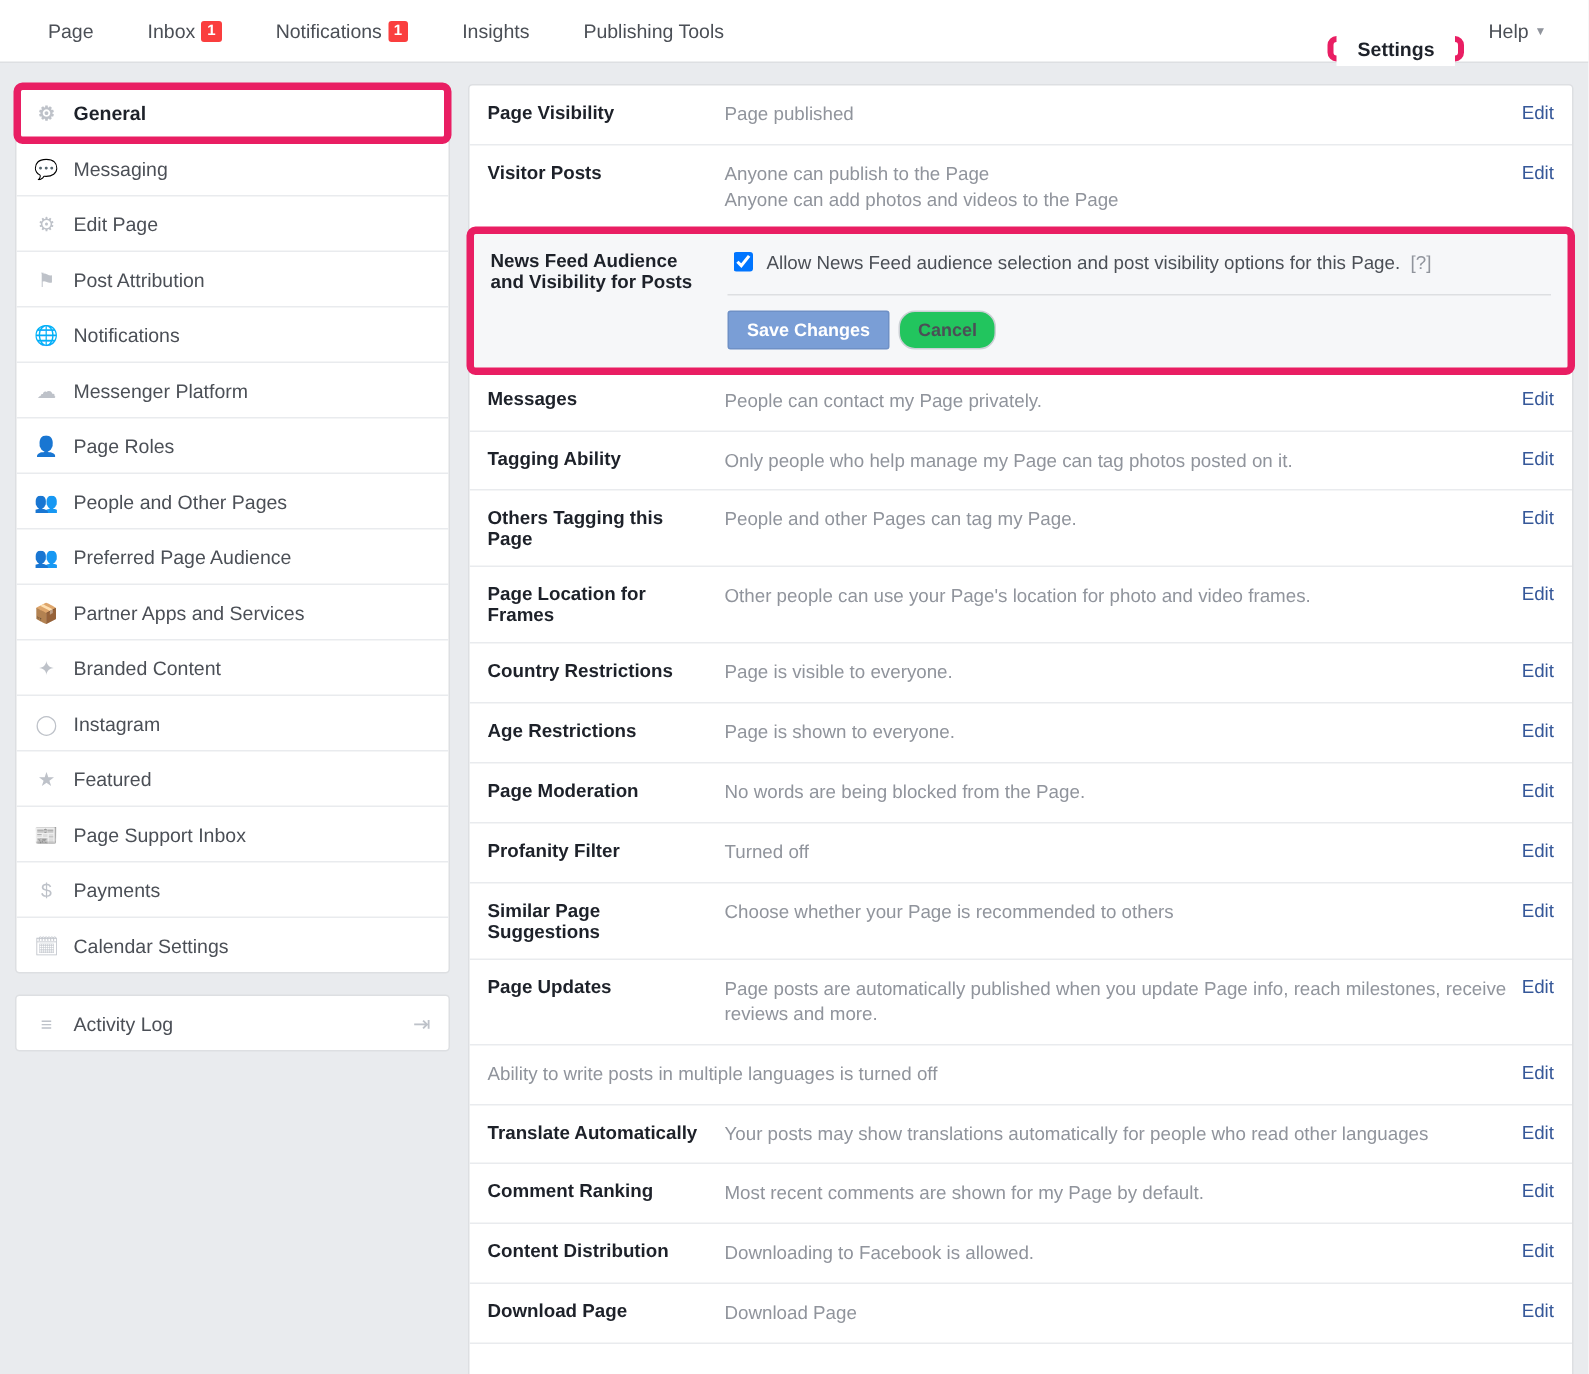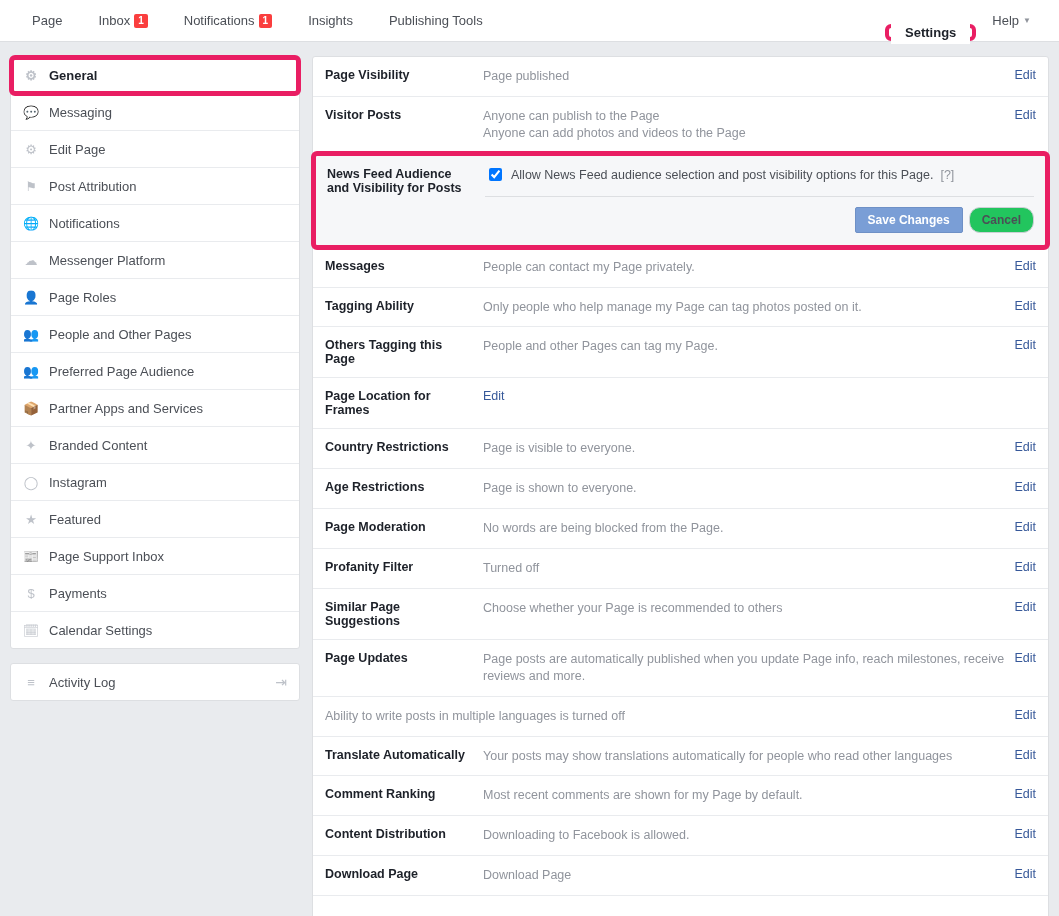--- a/index.html
+++ b/index.html
@@ -165,21 +165,21 @@
     color: #4b4f56;
     font-size: 12.5px;
     line-height: 1.35;
   }
   .check-row input { margin-top: 1px; }
   .qmark { color:#90949c; }
   .divider {
     border-top: 1px solid #dddfe2;
     margin: 12px 0 10px 0;
   }
-  .btn-row { display:flex; gap:6px;justify-content:flex-end; }
+  .btn-row { display:flex; gap:6px; }
   .btn {
     font-size: 12px;
     font-weight: bold;
     padding: 5px 12px;
     border-radius: 2px;
     cursor: pointer;
     border: 1px solid;
   }
   .btn-primary {
     background: #7a9ed6;
@@ -343,20 +343,21 @@
           <div class="setting-value">Only people who help manage my Page can tag photos posted on it.</div>
           <div class="setting-edit">Edit</div>
         </div>
         <div class="setting-row">
           <div class="setting-label">Others Tagging this Page</div>
           <div class="setting-value">People and other Pages can tag my Page.</div>
           <div class="setting-edit">Edit</div>
         </div>
         <div class="setting-row">
           <div class="setting-label">Page Location for Frames</div>
+          <div class="setting-value">Other people can use your Page's location for photo and video frames.</div>
           <div class="setting-edit">Edit</div>
         </div>
         <div class="setting-row">
           <div class="setting-label">Country Restrictions</div>
           <div class="setting-value">Page is visible to everyone.</div>
           <div class="setting-edit">Edit</div>
         </div>
         <div class="setting-row">
           <div class="setting-label">Age Restrictions</div>
           <div class="setting-value">Page is shown to everyone.</div>

